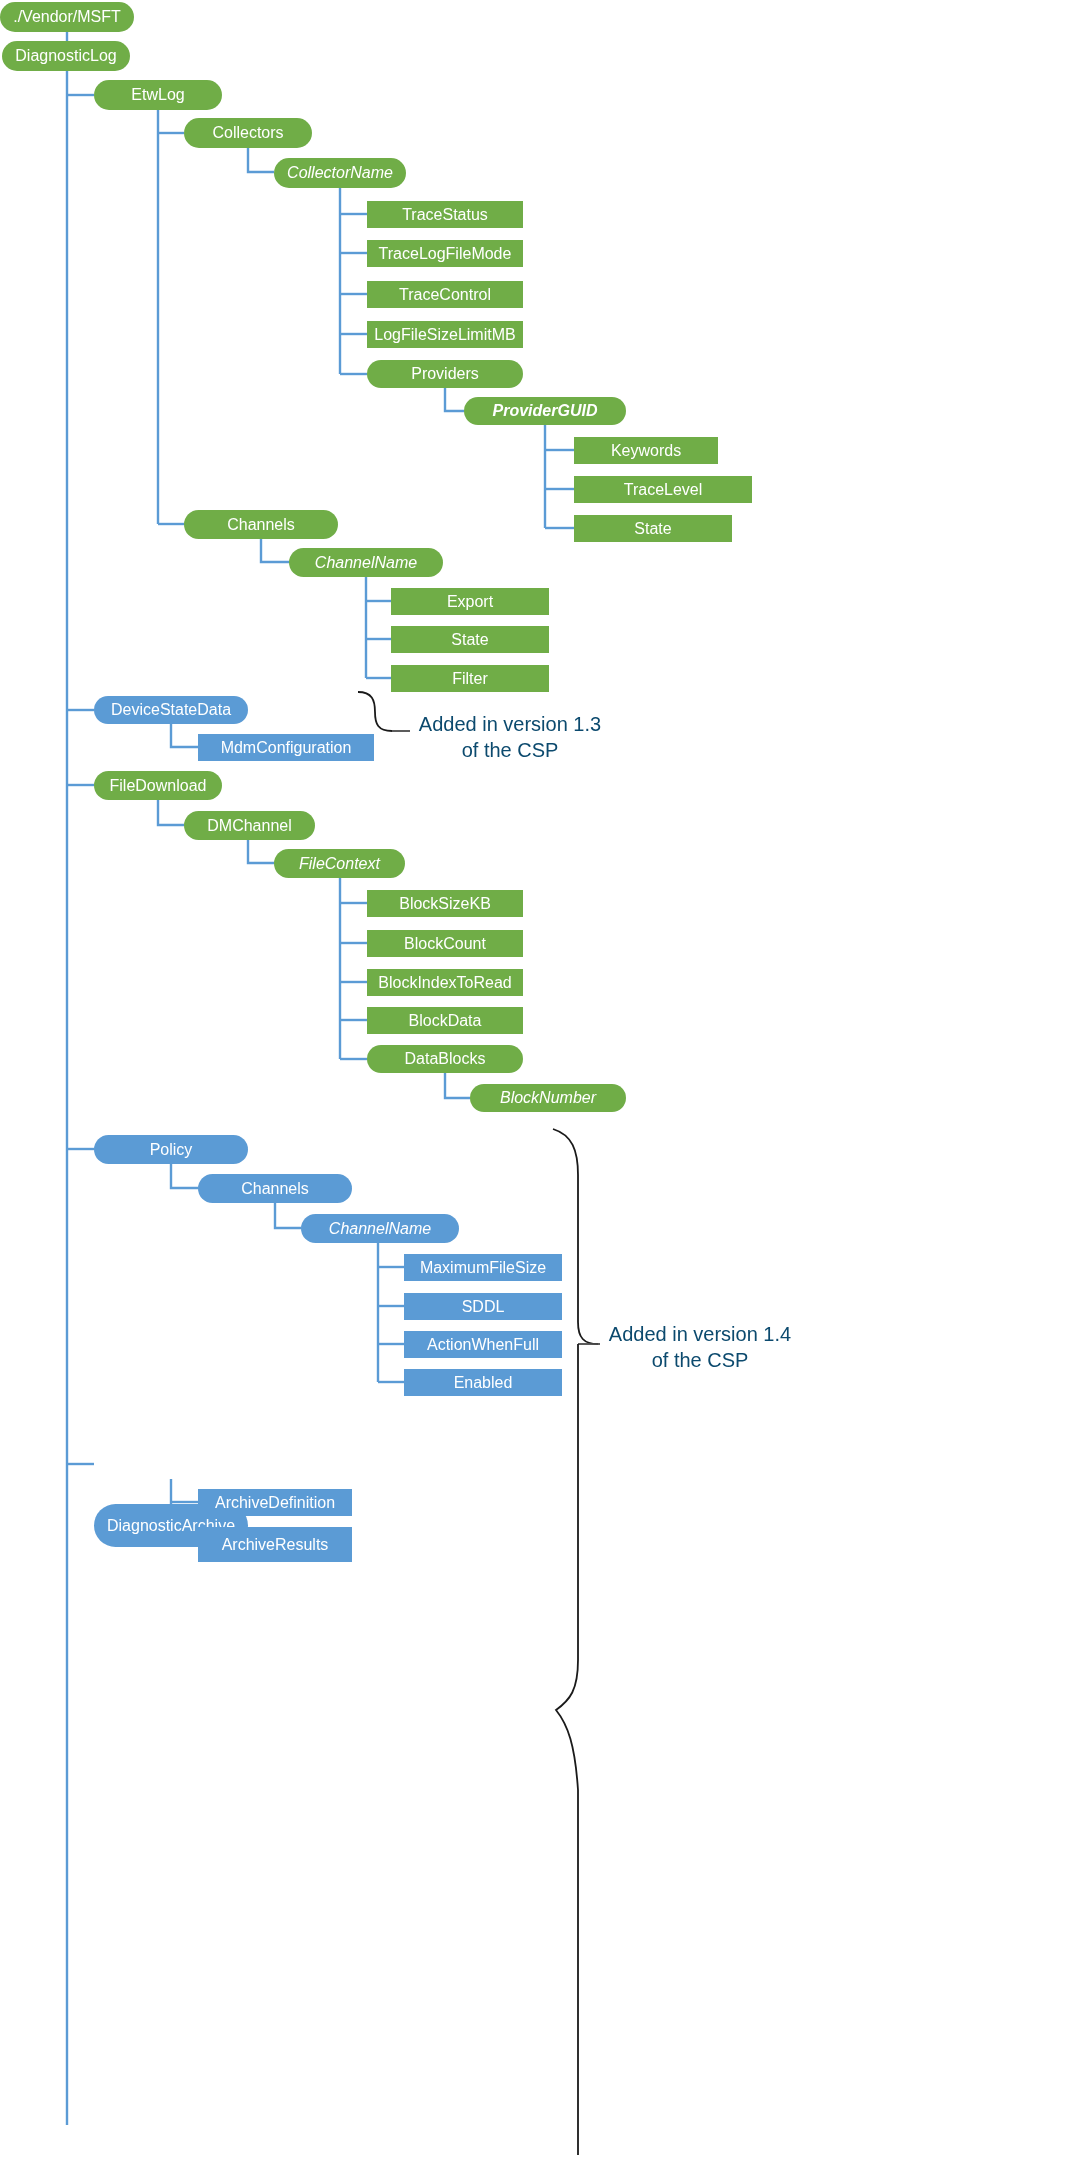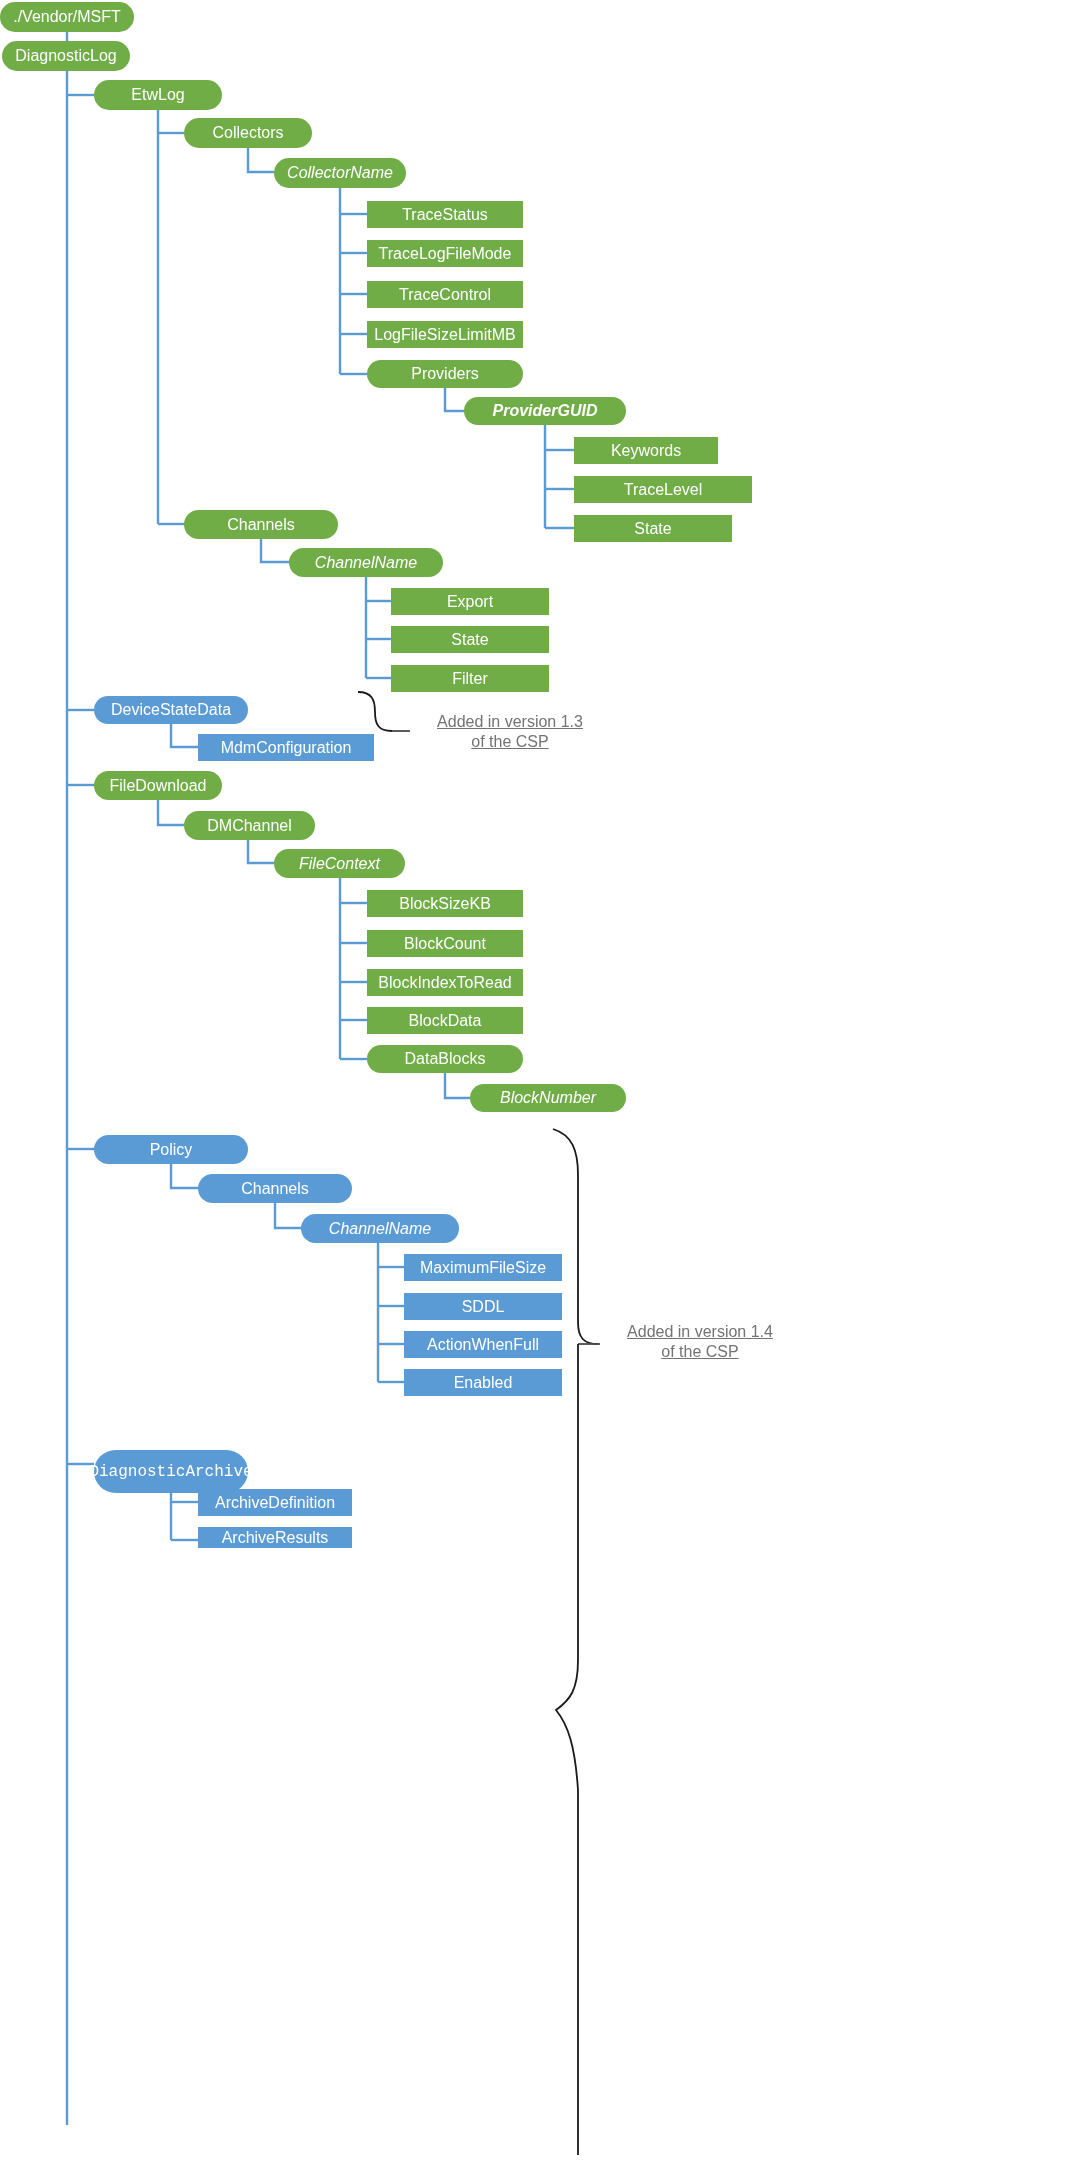--- a/index.html
+++ b/index.html
@@ -36,27 +36,26 @@
     text-align: center;
     z-index: 5;
   }
   .node.green   { background: #70ad47; }
   .node.blue    { background: #5b9bd5; }
   .node.pill    { border-radius: 999px; }
   .node.rect    { border-radius: 0; }
   .node.italic  { font-style: italic; }
   .annotation {
     position: absolute;
-    color: #737373;
-    font-size: 16px;
+    color: #0c4a6e;
+    font-size: 20px;
     line-height: 1.28;
     text-align: center;
     white-space: pre-line;
     z-index: 6;
-    text-decoration: underline;
   }
 </style>
 </head>
 <body>
 
 <div id="canvas">
 
   <svg id="edges" viewBox="0 0 1072 2164" width="1072" height="2164" xmlns="http://www.w3.org/2000/svg">
     <g fill="none" stroke="#5b9bd5" stroke-width="2.4" shape-rendering="geometricPrecision">
 
@@ -249,27 +248,27 @@
       </div>
       <div class="node blue rect" style="left: 404px; top: 1293px; width: 158px; height: 27px;">
         <span>SDDL</span>
       </div>
       <div class="node blue rect" style="left: 404px; top: 1331px; width: 158px; height: 27px;">
         <span>ActionWhenFull</span>
       </div>
       <div class="node blue rect" style="left: 404px; top: 1369px; width: 158px; height: 27px;">
         <span>Enabled</span>
       </div>
-      <div class="node blue pill" style="left: 94px; top: 1450px; width: 154px; height: 43px; font-family: Liberation Mono, monospace;">
+      <div class="node blue pill" style="left: 94px; top: 1504px; width: 154px; height: 43px;">
         <span>DiagnosticArchive</span>
       </div>
       <div class="node blue rect" style="left: 198px; top: 1489px; width: 154px; height: 27px;">
         <span>ArchiveDefinition</span>
       </div>
-      <div class="node blue rect" style="left: 198px; top: 1527px; width: 154px; height: 21px;">
+      <div class="node blue rect" style="left: 198px; top: 1527px; width: 154px; height: 35px;">
         <span>ArchiveResults</span>
       </div>
     </div>
   <div id="annotation-layer">
       <div class="annotation" style="left: 410px; top: 712px; width: 200px;">Added in version 1.3
 of the CSP</div>
       <div class="annotation" style="left: 600px; top: 1322px; width: 200px;">Added in version 1.4
 of the CSP</div>
     </div>
 

